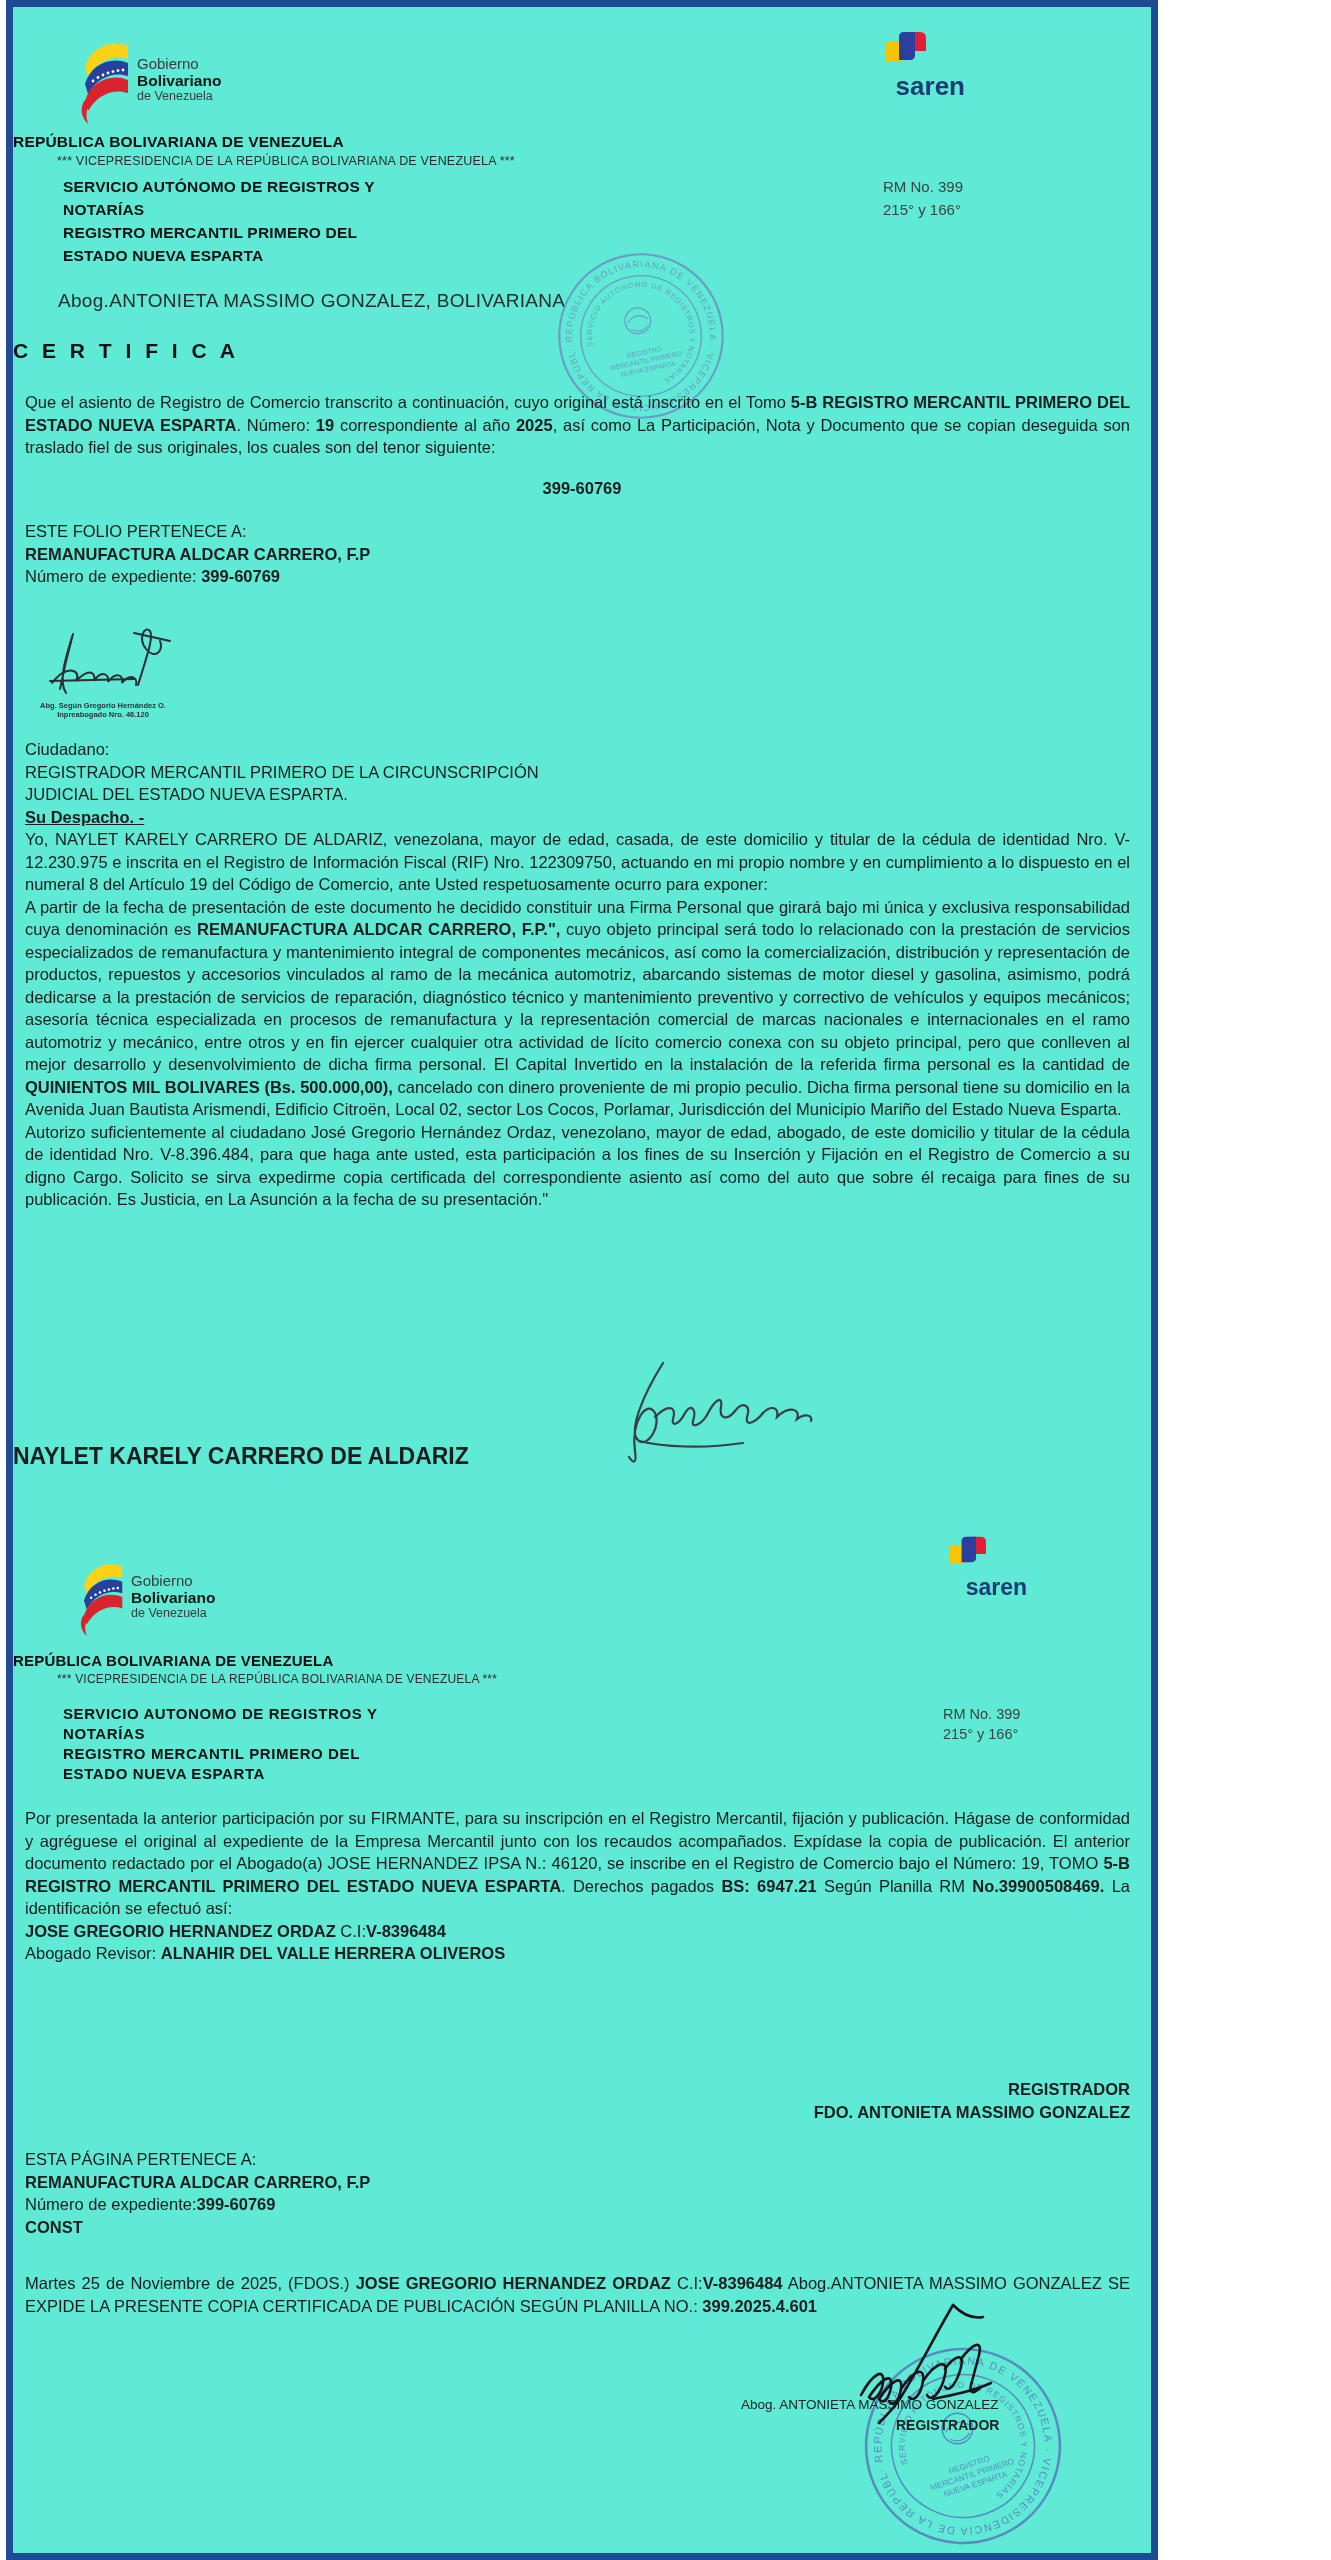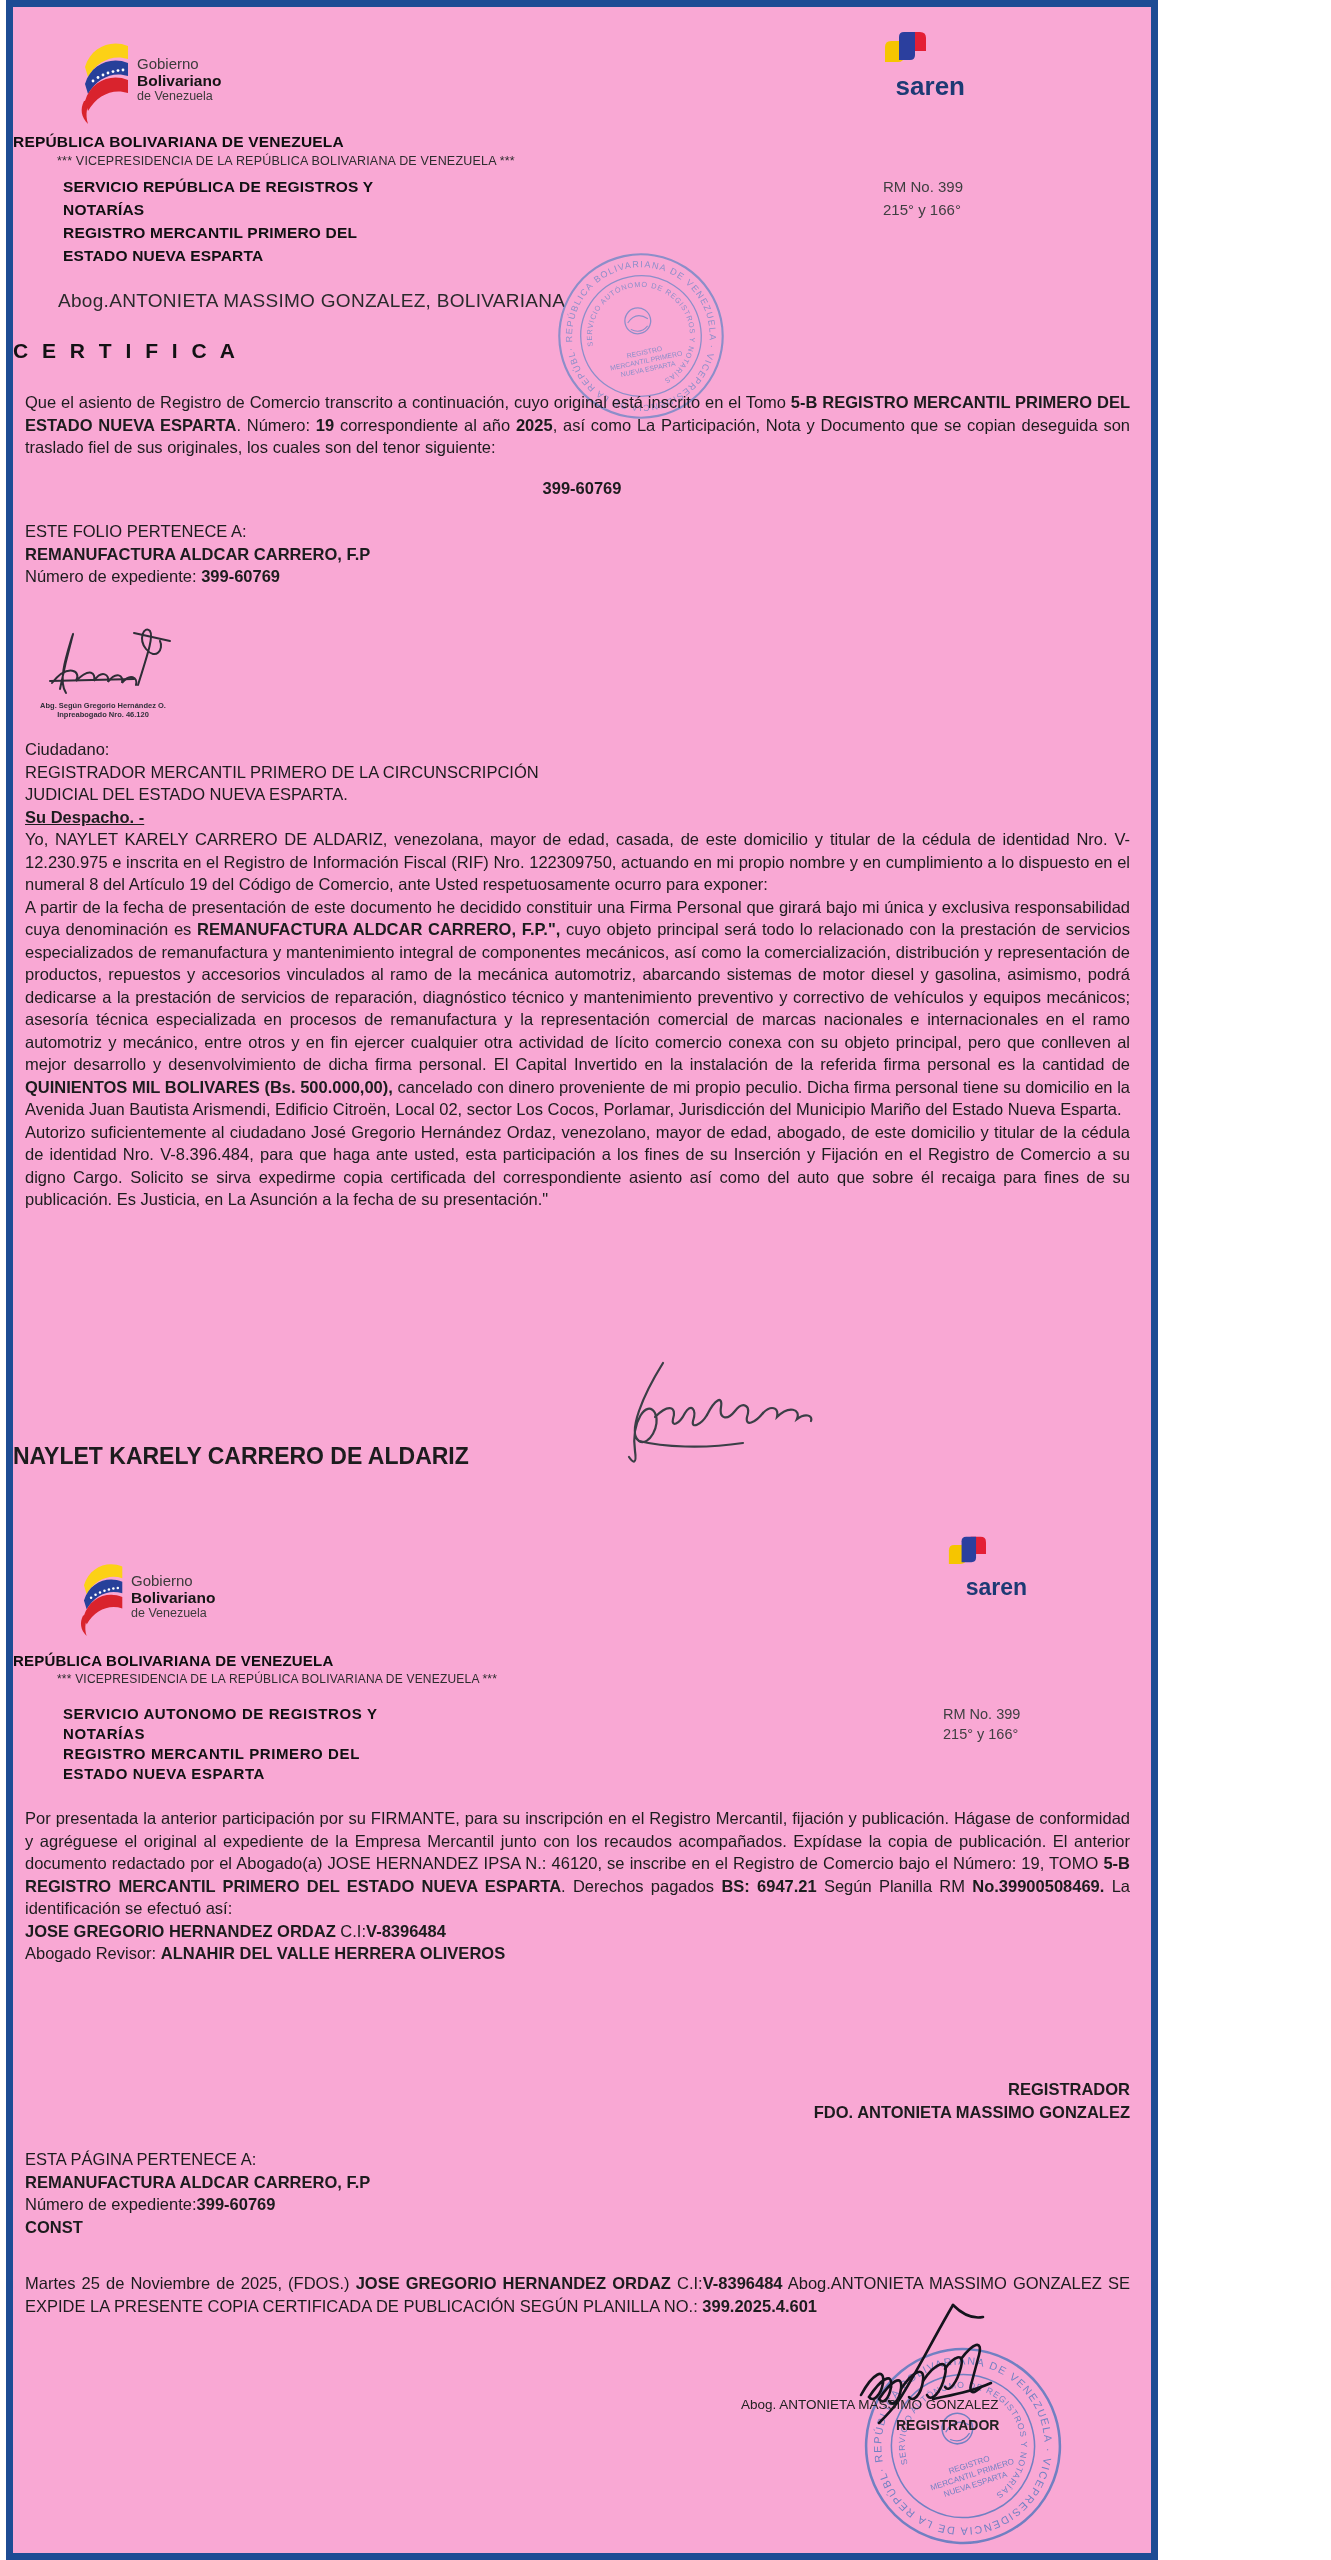--- a/index.html
+++ b/index.html
@@ -1,19 +1,19 @@
 <!DOCTYPE html>
 <html><head>
 <meta charset="utf-8">
 <style>
   html,body{margin:0;padding:0;background:#ffffff;}
   .canvas{position:relative;width:1331px;height:2560px;background:#ffffff;overflow:hidden;
           font-family:"Liberation Sans","DejaVu Sans",sans-serif;color:#1f1f21;}
   .page{position:absolute;left:6px;top:0;width:1152px;height:2560px;box-sizing:border-box;
-        border:7px solid #1d4c94;background:#f9a8d4;}
+        border:7px solid #1d4c94;background:#5eead4;}
   .abs{position:absolute;}
   .b{font-weight:bold;}
   
   .govlogo{display:flex;align-items:center;gap:6px;}
   .govtxt{line-height:1;}
   .govtxt .g1{font-size:15px;color:#3b3b3b;line-height:16px;}
   .govtxt .g2{font-size:15.5px;font-weight:bold;color:#151515;line-height:17px;}
   .govtxt .g3{font-size:12.5px;color:#3b3b3b;line-height:14px;}
   
   .sarenlogo{width:120px;text-align:right;}
@@ -80,21 +80,21 @@
           <path d="M17,7 q0,-5 5,-5 h11 v23 q0,5 -5,5 h-11 z" fill="#2b3f9e"></path>
         </svg>
       </span>
       <div class="saren-word">saren</div>
     </div>
 
     <div class="abs ctr rep-title" style="top:126px;">REPÚBLICA BOLIVARIANA DE VENEZUELA</div>
     <div class="abs ctr vice-line" style="top:147px;">*** VICEPRESIDENCIA DE LA REPÚBLICA BOLIVARIANA DE VENEZUELA ***</div>
 
     <div class="abs office" style="left:50px;top:168px;">
-      <div>SERVICIO REPÚBLICA DE REGISTROS Y</div>
+      <div>SERVICIO AUTÓNOMO DE REGISTROS Y</div>
       <div>NOTARÍAS</div>
       <div>REGISTRO MERCANTIL PRIMERO DEL</div>
       <div>ESTADO NUEVA ESPARTA</div>
     </div>
 
     <div class="abs rmbox" style="left:870px;top:168px;">
       <div>RM No. 399</div>
       <div>215° y 166°</div>
     </div>
 

